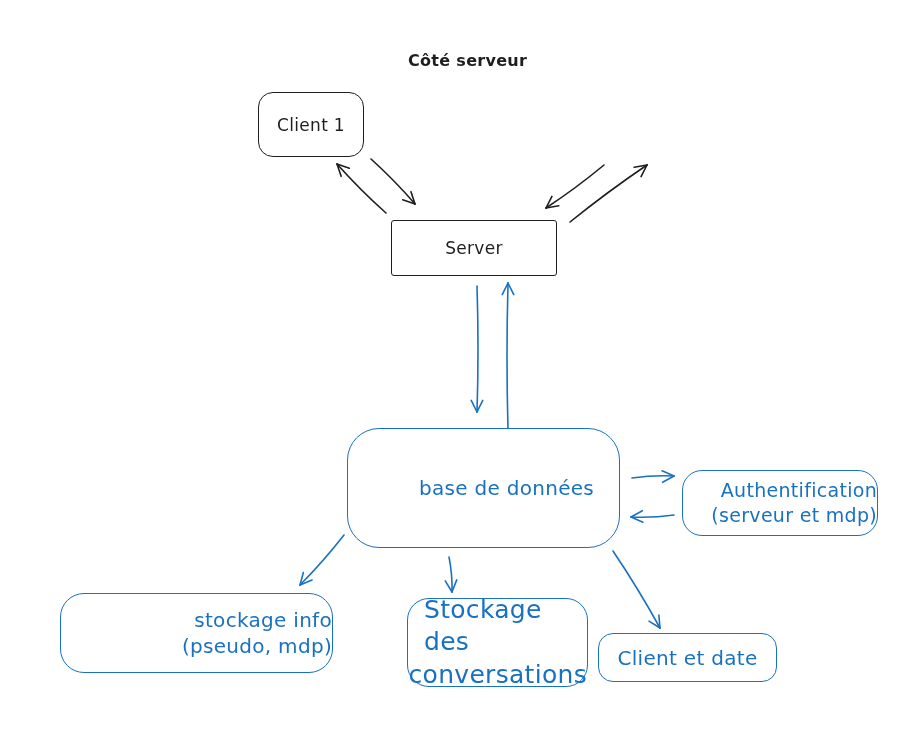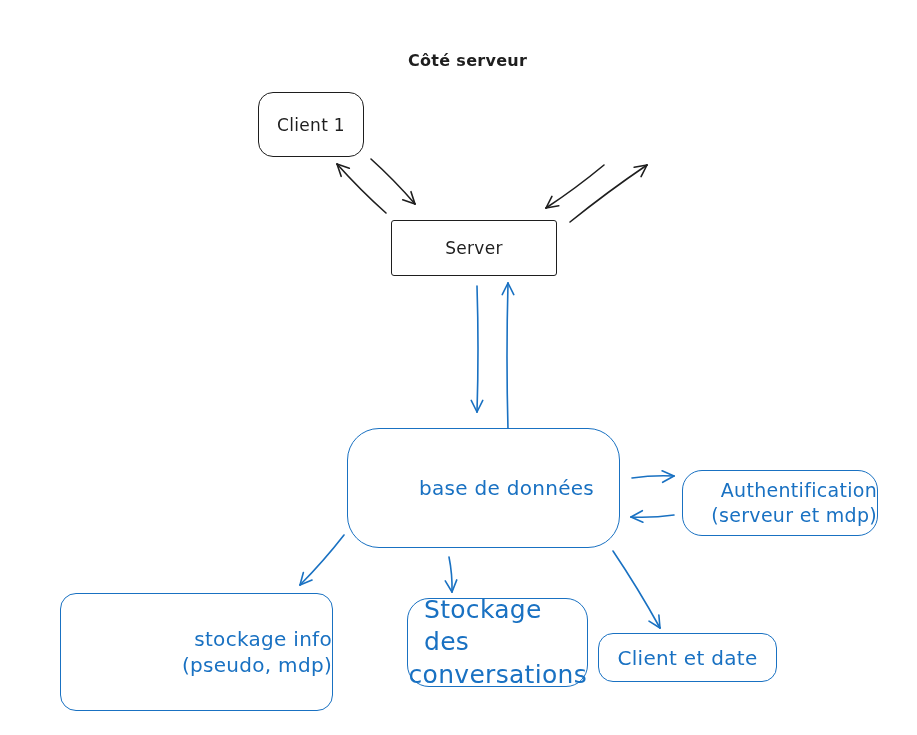--- a/index.html
+++ b/index.html
@@ -55,21 +55,21 @@
     justify-content: center;
     line-height: 1.3;
   }
   .node span { display: block; }
 
   #node-client1 { left: 258px; top: 92px;  width: 106px; height: 65px;  border-radius: 15px; }
   #node-client2 { left: 603px; top: 101px; width: 106px; height: 60px;  border-radius: 15px; }
   #node-server  { left: 391px; top: 220px; width: 166px; height: 56px;  border-radius: 3px; }
   #node-database{ left: 347px; top: 428px; width: 273px; height: 120px; border-radius: 32px; font-size: 20px; padding-left: 46px; }
   #node-auth    { left: 682px; top: 470px; width: 196px; height: 66px;  border-radius: 20px; padding-left: 16px; }
-  #node-stockage-info { left: 60px; top: 593px; width: 273px; height: 118px; border-radius: 16px; font-size: 20px; padding-left: 22px; }
+  #node-stockage-info { left: 60px; top: 593px; width: 273px; height: 80px; border-radius: 24px; font-size: 20px; padding-left: 22px; }
   #node-stockage-conversations { left: 407px; top: 598px; width: 181px; height: 89px; border-radius: 22px; font-size: 25px; padding-left: 16px; }
   #node-heure-date { left: 598px; top: 633px; width: 179px; height: 49px; border-radius: 15px; font-size: 20px; }
 </style>
 </head>
 <body>
 
 <div class="canvas">
 
   <svg class="arrow-layer" id="arrow-layer" viewBox="0 0 917 735" xmlns="http://www.w3.org/2000/svg">
       <g stroke="#1e1e1e" stroke-width="1.6" fill="none" stroke-linecap="round">

